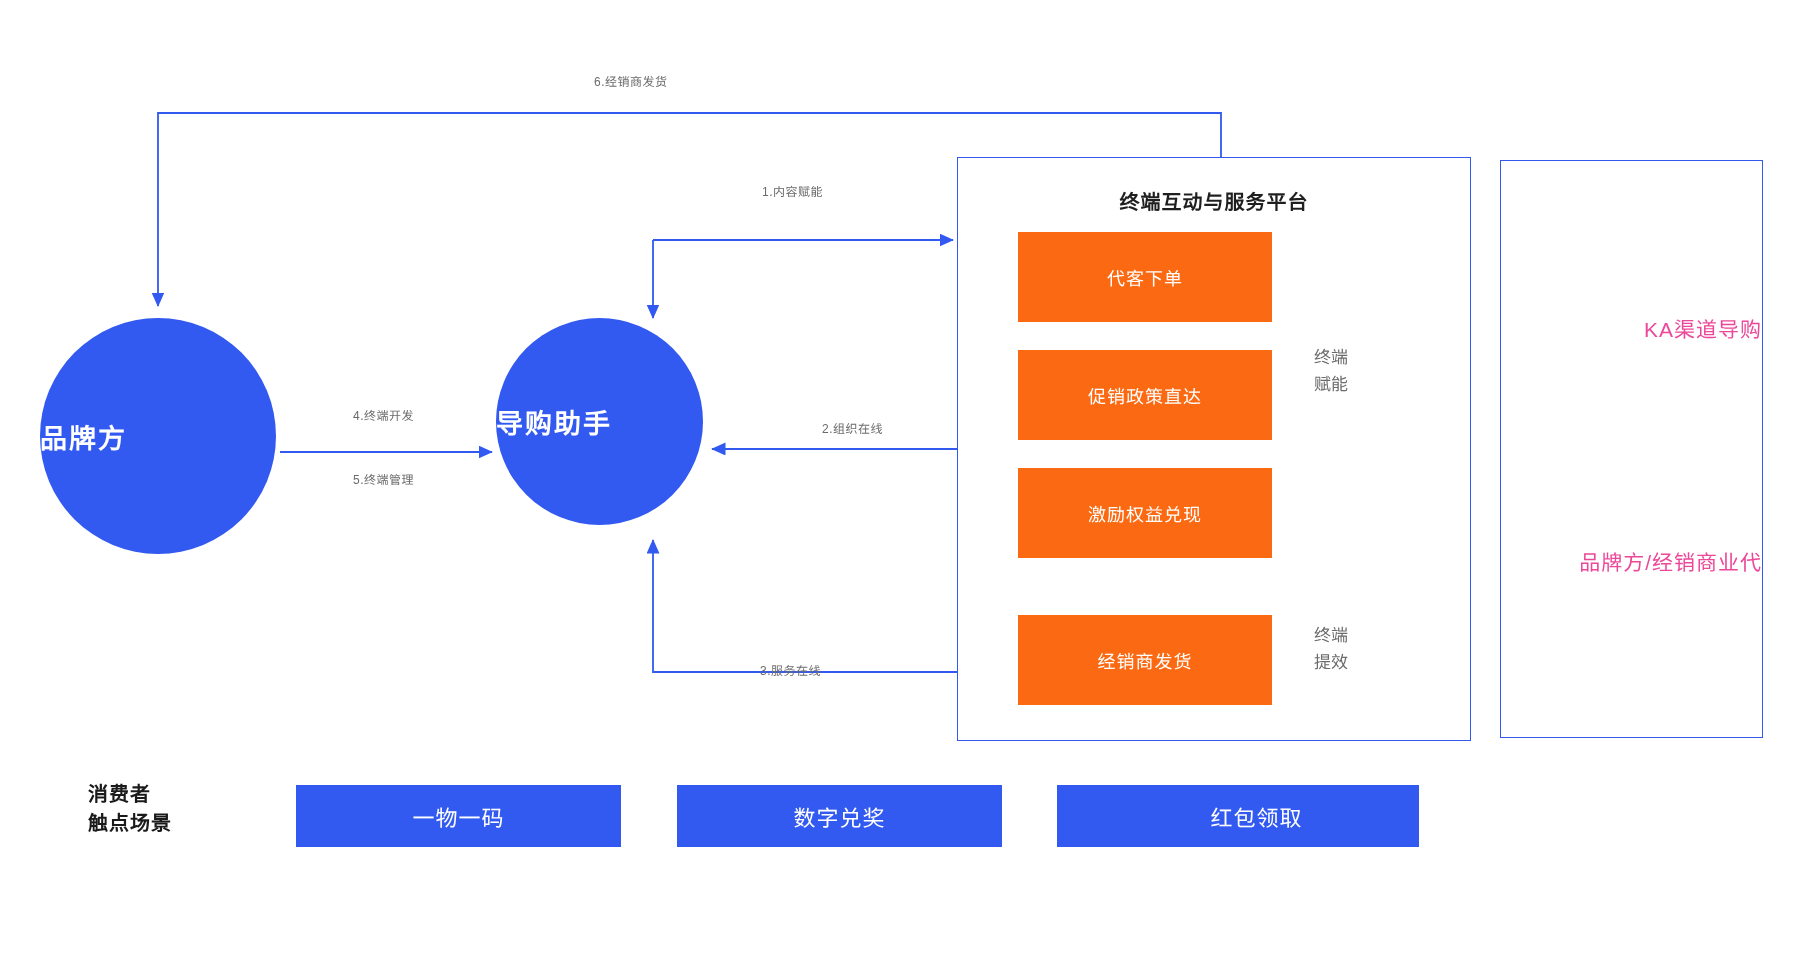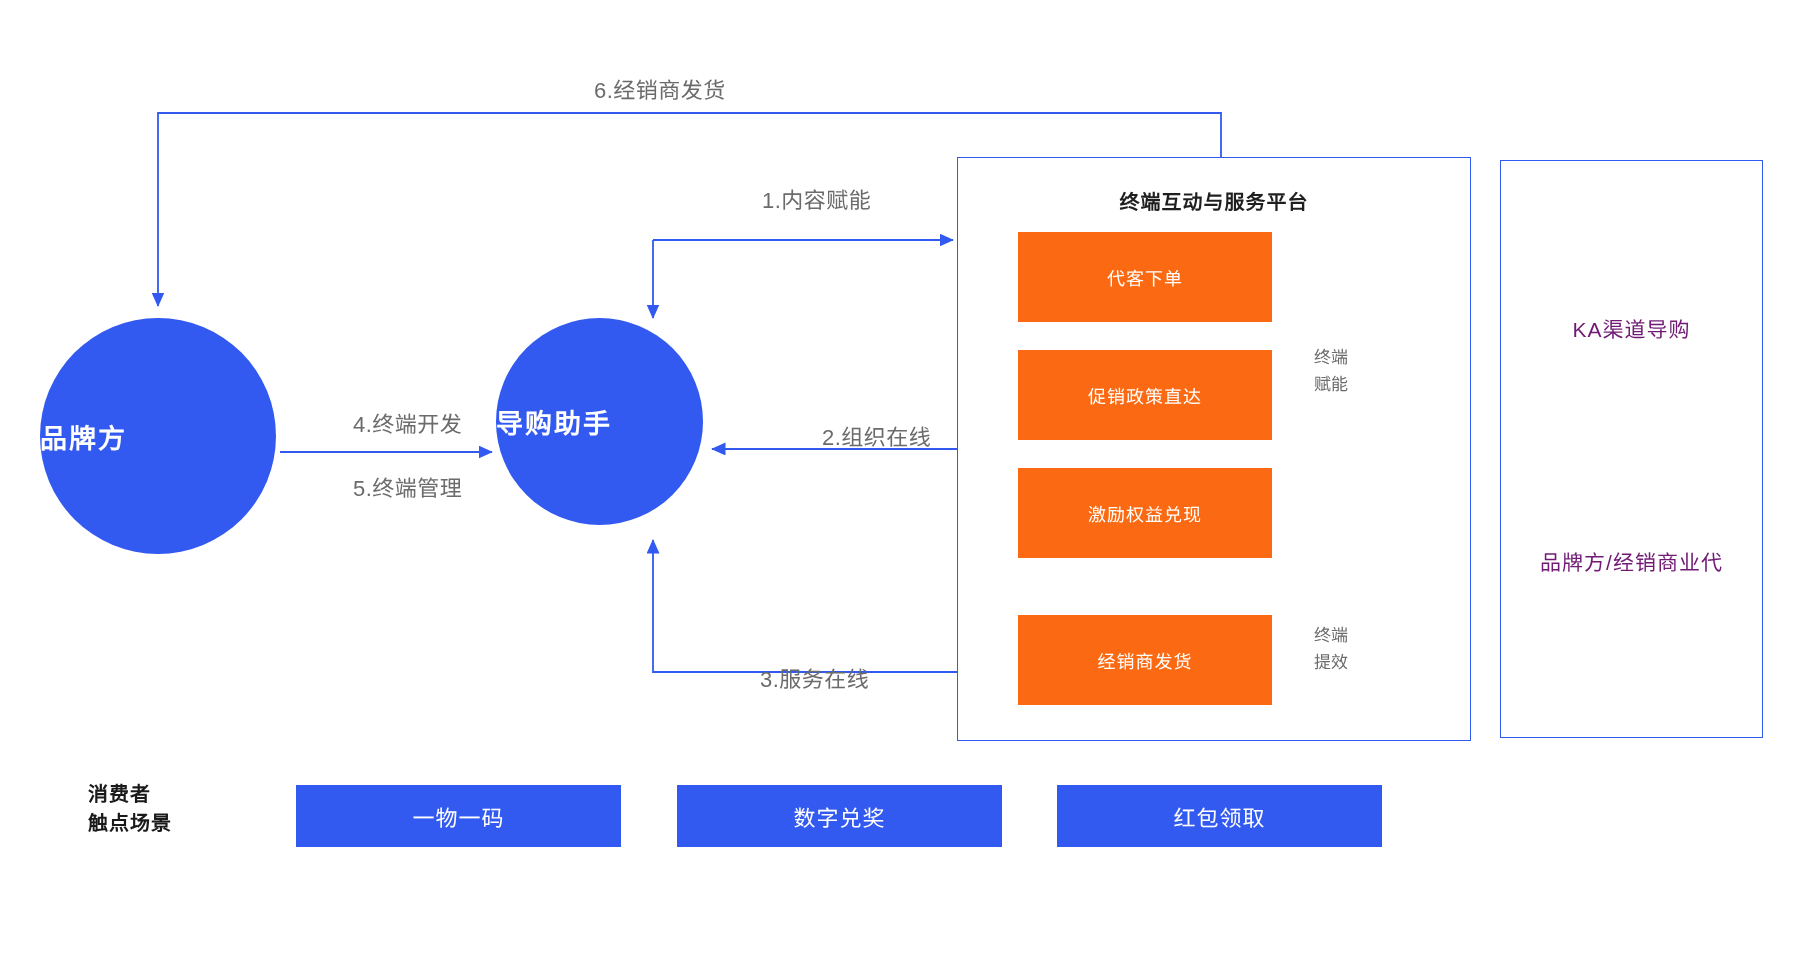--- a/index.html
+++ b/index.html
@@ -105,32 +105,32 @@
   #bracket-label-1 { left: 343px; top: 464px; }
 
   
   #ka-panel {
     left: 1500px; top: 160px;
     width: 263px;  height: 578px;
   }
   .ka-text {
     position: absolute;
     left: 0; right: 0;
-    text-align: center;
+    text-align: right;
     font-size: 21px;
-    color: #701a75;
+    color: #ec4899;
     letter-spacing: 1px;
   }
   #ka-text-0 { top: 152px; }
   #ka-text-1 { top: 385px; }
 
   
   .edge-label {
     position: absolute;
-    font-size: 22px;
+    font-size: 12px;
     color: #6b6b6b;
     white-space: nowrap;
     letter-spacing: 0.5px;
   }
   #edge-label-6 { left: 594px; top: 72px; }
   #edge-label-1 { left: 762px; top: 182px; }
   #edge-label-4 { left: 353px; top: 406px; }
   #edge-label-5 { left: 353px; top: 470px; }
   #edge-label-2 { left: 822px; top: 419px; }
   #edge-label-3 { left: 760px; top: 661px; }
@@ -154,21 +154,21 @@
     background: #3259f0;
     color: #ffffff;
     display: flex;
     align-items: center;
     justify-content: center;
     font-size: 22px;
     letter-spacing: 1px;
   }
   #chip-0 { left: 296px;  width: 325px; }
   #chip-1 { left: 677px;  width: 325px; }
-  #chip-2 { left: 1057px; width: 325px; }
+  #chip-2 { left: 1057px; width: 325px; padding-left: 37px; }
   #chip-3 { left: 1439px; width: 325px; }
 </style>
 </head>
 <body>
 
 <div id="canvas">
 
   <svg class="wires" viewBox="0 0 1800 960" xmlns="http://www.w3.org/2000/svg">
     <defs>
       <marker id="arrow-blue" markerWidth="9" markerHeight="9" refX="7.5" refY="3.6" orient="auto" markerUnits="strokeWidth">

